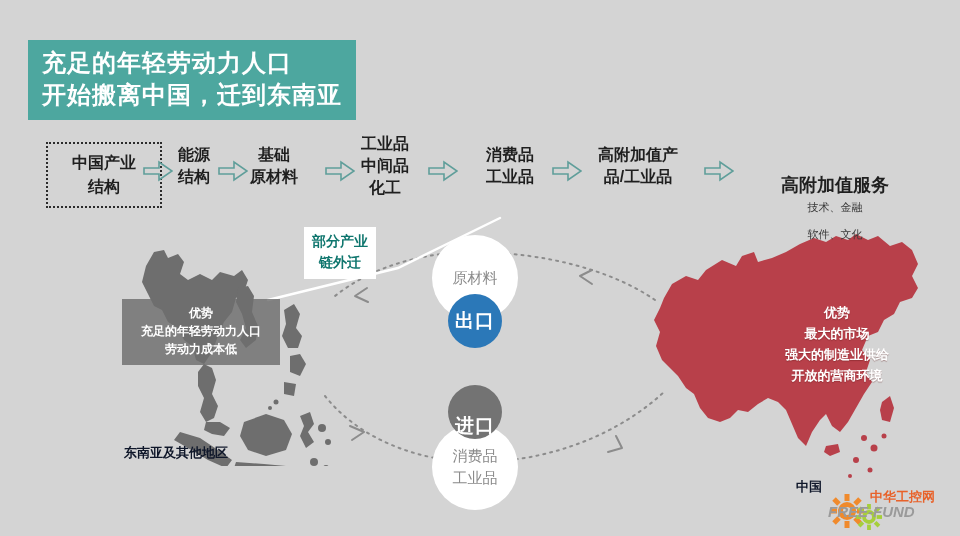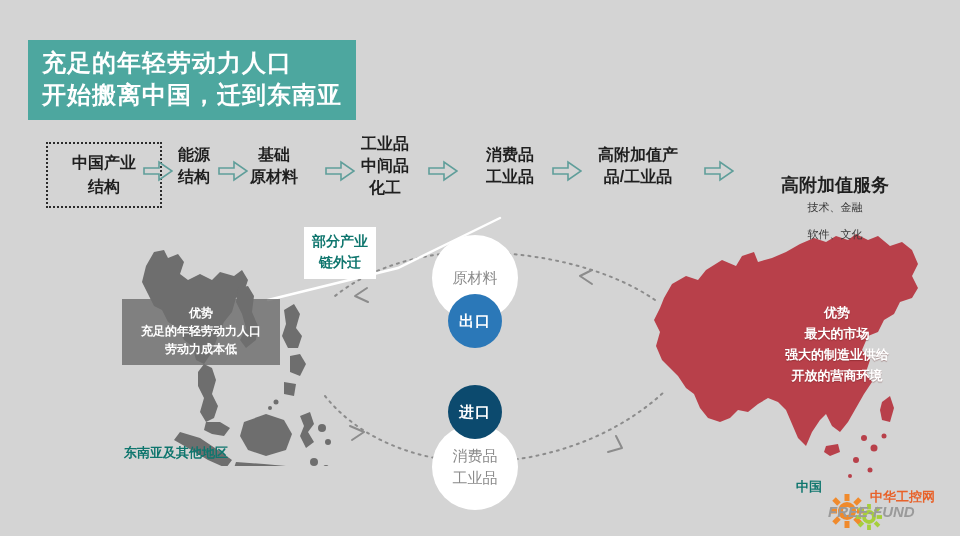--- a/index.html
+++ b/index.html
@@ -111,21 +111,21 @@
     color: #ffffff;
     font-size: 13px;
     line-height: 21px;
     font-weight: bold;
     white-space: nowrap;
     text-shadow: 0 1px 1px rgba(90,20,20,0.35);
   }
   .region-caption {
     position: absolute;
     font-size: 13px;
-    color: #0f766e;
+    color: #0f172a;
     font-weight: bold;
     white-space: nowrap;
   }
   #sea-caption { left: 124px; top: 444px; }
   #cn-caption  { left: 796px; top: 478px; }
 
   .migrate-box {
     position: absolute;
     left: 304px;
     top: 227px;
@@ -161,26 +161,26 @@
   #bubble-raw   { left: 432px; top: 235px; width: 86px; height: 86px; }
   #bubble-goods { left: 432px; top: 424px; width: 86px; height: 86px; }
 
   .pill {
     position: absolute;
     border-radius: 50%;
     display: flex;
     align-items: center;
     justify-content: center;
     color: #ffffff;
-    font-size: 15px;
+    font-size: 19px;
     font-weight: bold;
     letter-spacing: 1px;
   }
   #pill-export { left: 448px; top: 294px; width: 54px; height: 54px; background: #2b78b8; }
-  #pill-import { left: 448px; top: 385px; width: 54px; height: 54px; background: #0c4a6e; }
+  #pill-import { left: 448px; top: 385px; width: 54px; height: 54px; background: #737373; align-items: flex-end; }
 
   
   .watermark {
     position: absolute;
     left: 826px;
     top: 486px;
     width: 128px;
     height: 44px;
   }
   .wm-cn {

